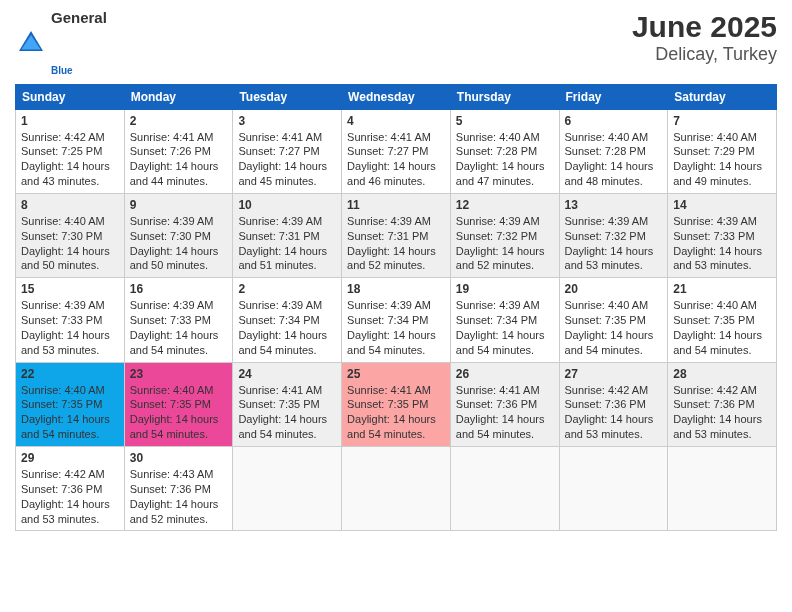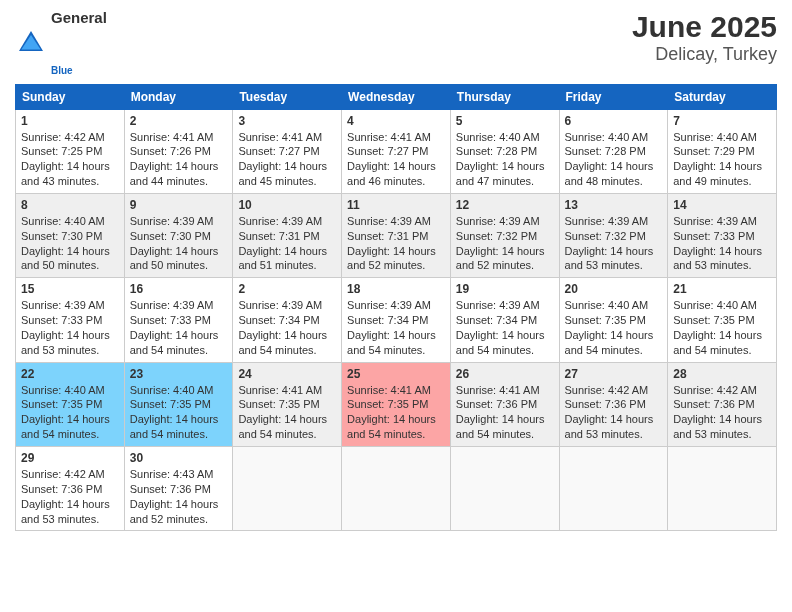--- a/index.html
+++ b/index.html
@@ -290,28 +290,28 @@
           </td>
           <td>
             <span class="day-num">21</span>
             <div class="day-info">Sunrise: 4:40 AM
 Sunset: 7:35 PM
 Daylight: 14 hours
 and 54 minutes.</div>
           </td>
         </tr>
         <tr class="row-even">
-          <td style="background: #7dd3fc;">
+          <td style="background: #0ea5e9;">
             <span class="day-num">22</span>
             <div class="day-info">Sunrise: 4:40 AM
 Sunset: 7:35 PM
 Daylight: 14 hours
 and 54 minutes.</div>
           </td>
-          <td style="background: #7dd3fc; margin-top: 16px;">
+          <td style="background: #ec4899; margin-top: 16px;">
             <span class="day-num">23</span>
             <div class="day-info">Sunrise: 4:40 AM
 Sunset: 7:35 PM
 Daylight: 14 hours
 and 54 minutes.</div>
           </td>
           <td style="background: rgb(239, 239, 239);">
             <span class="day-num">24</span>
             <div class="day-info">Sunrise: 4:41 AM
 Sunset: 7:35 PM

